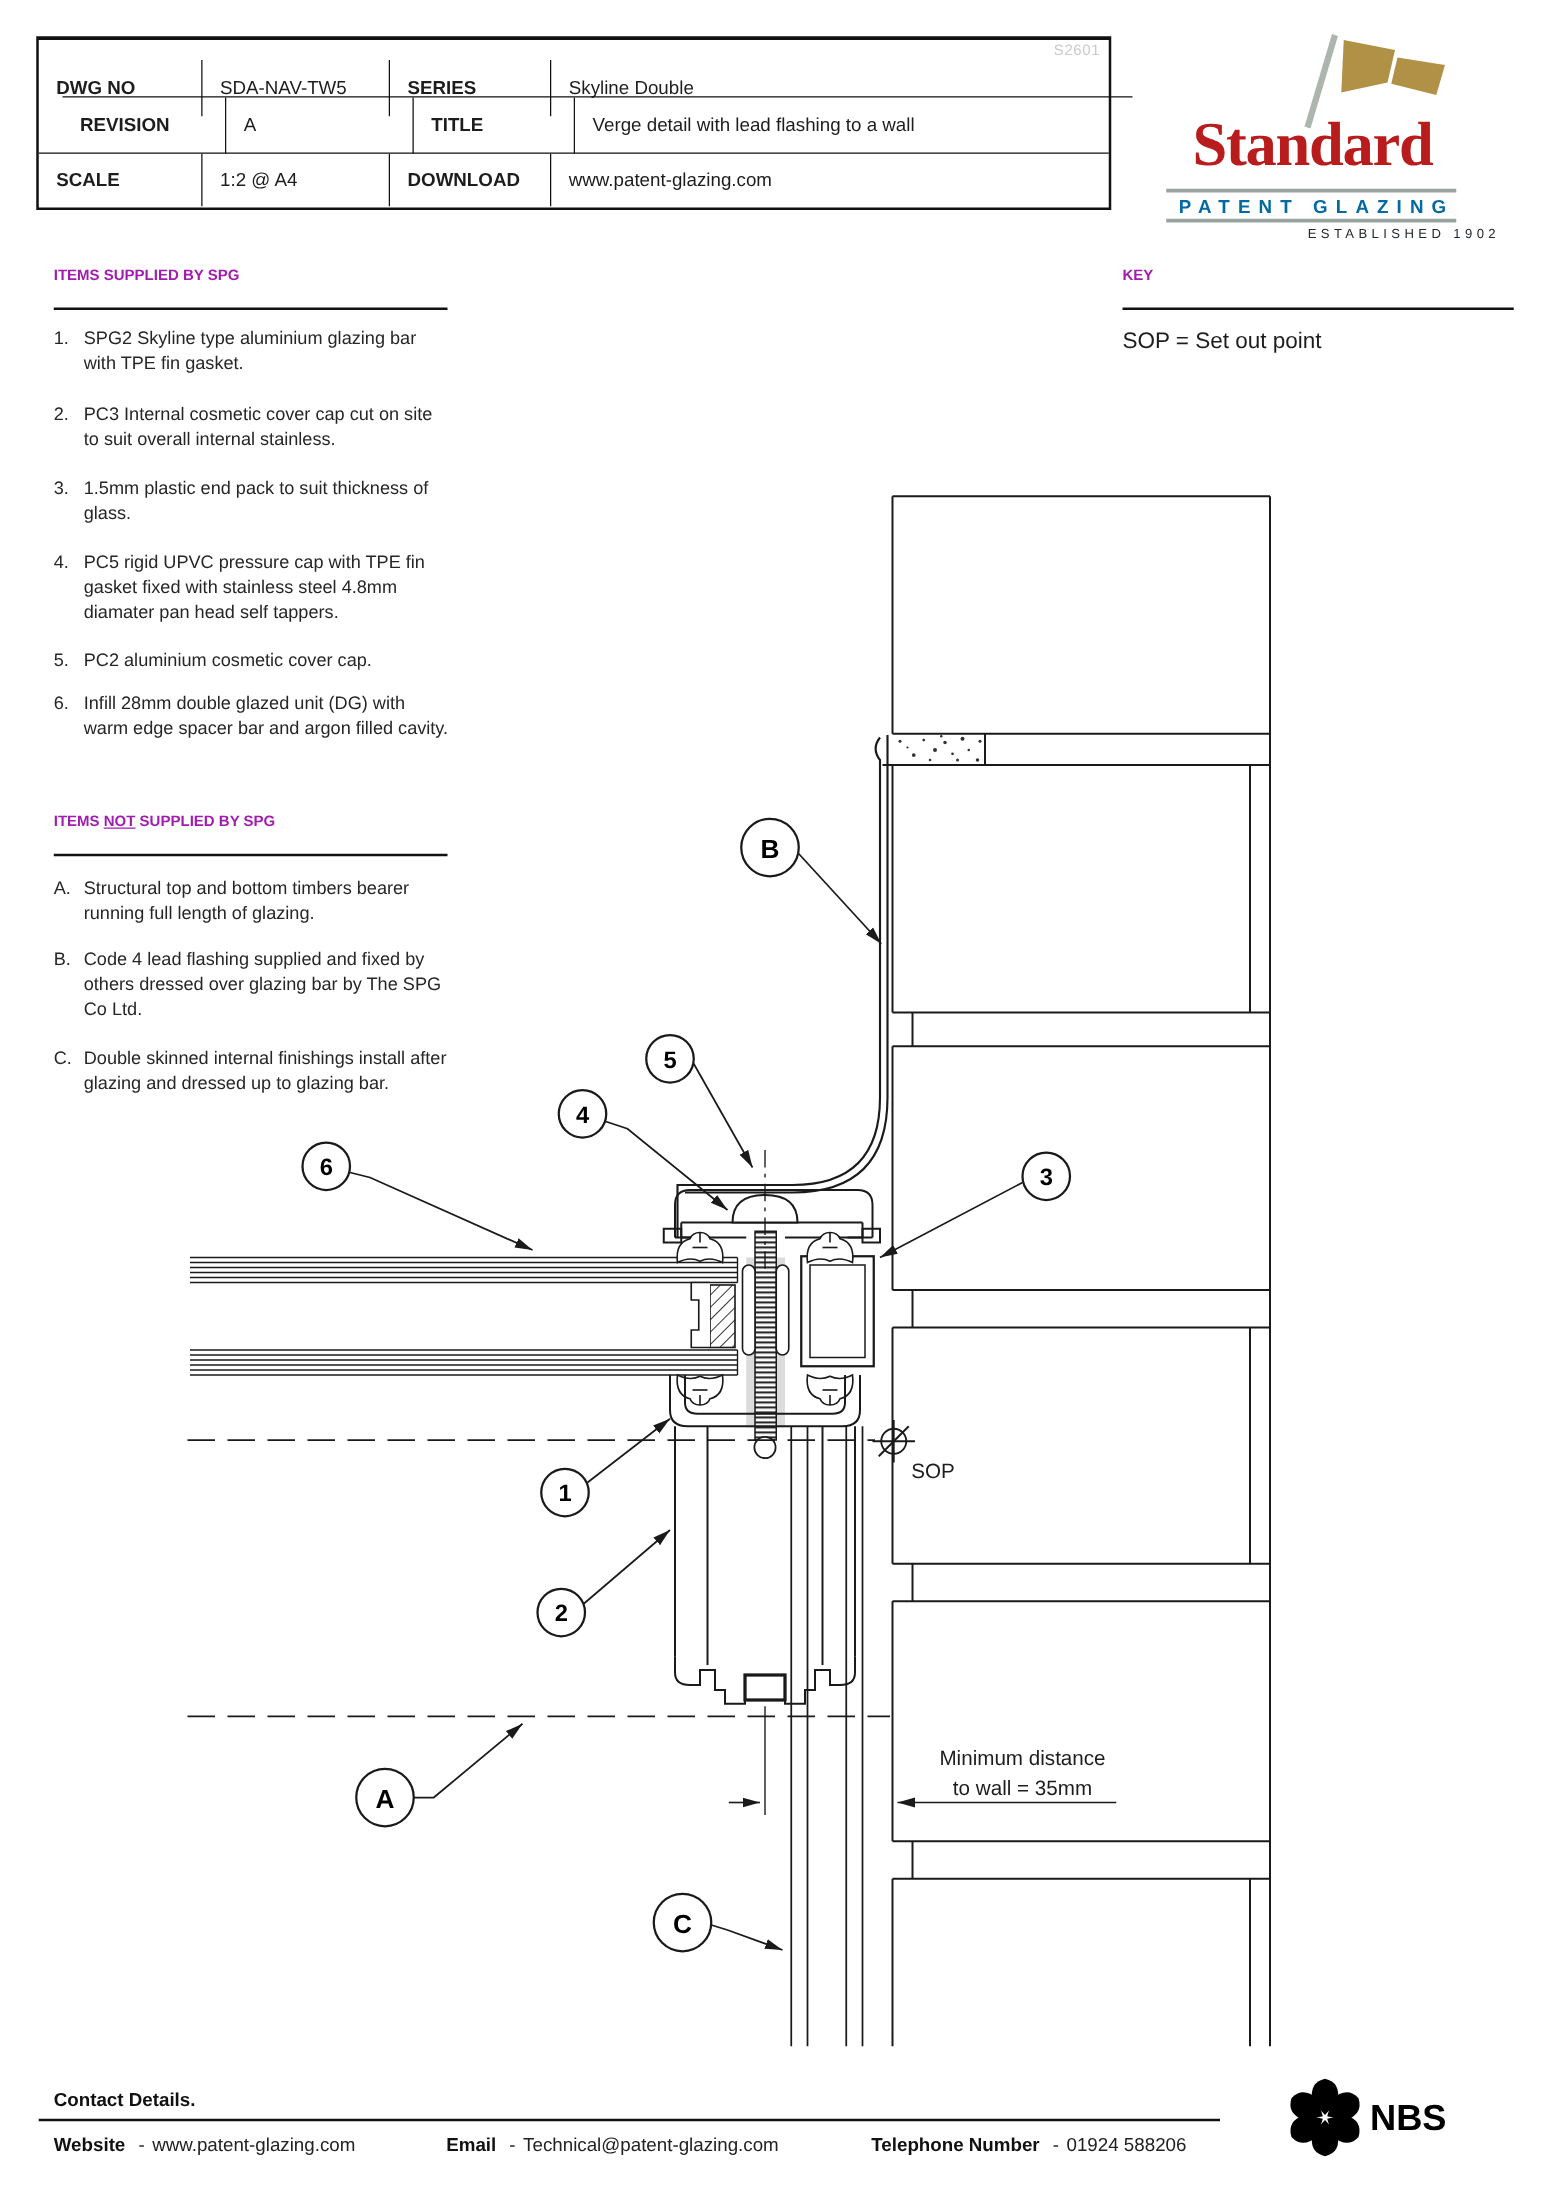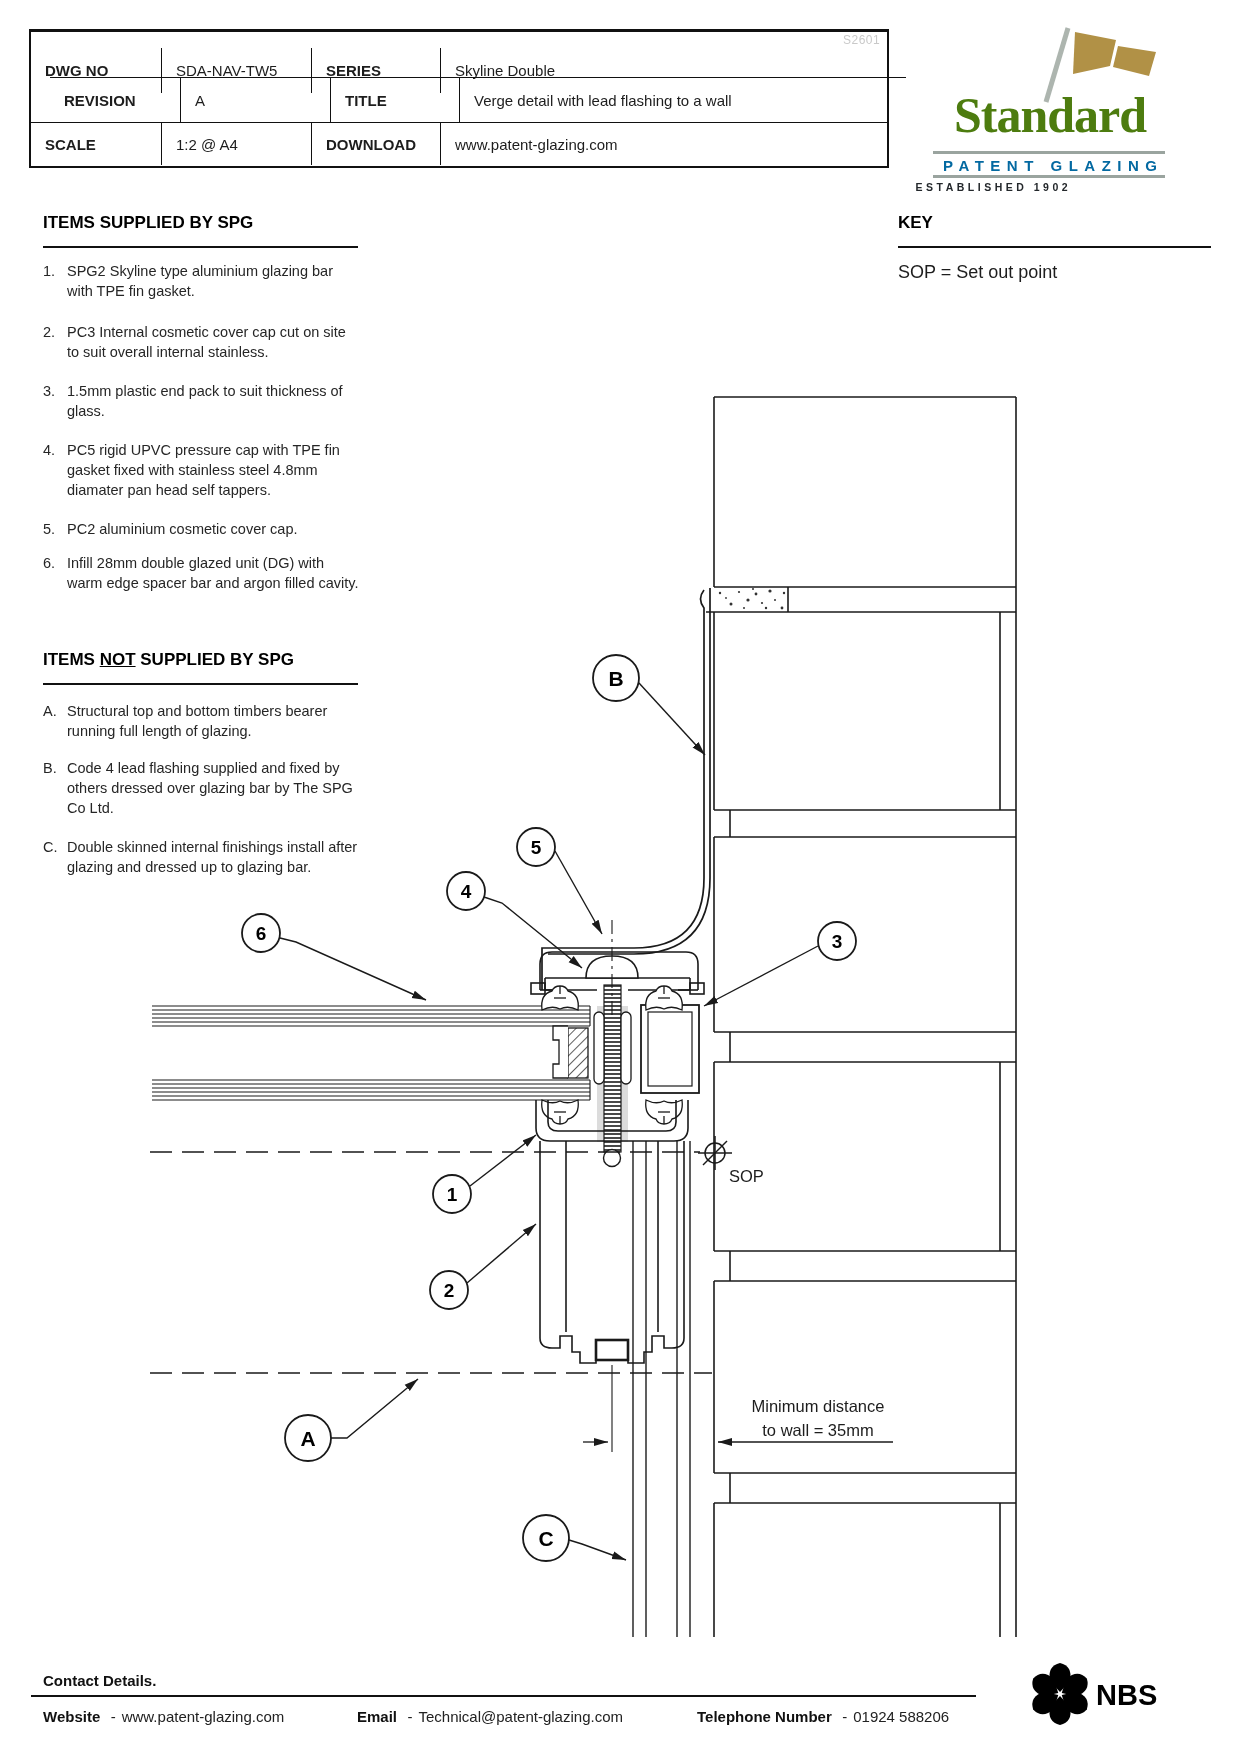--- a/index.html
+++ b/index.html
@@ -15,28 +15,28 @@
   .tb-cell{height:100%;display:flex;align-items:center;padding-left:14px;box-sizing:border-box;font-size:15px;}
   .tb-label{font-weight:bold;}
   .c0{width:130px;}
   .c1{width:150px;border-left:1.5px solid #111;}
   .c2{width:129px;border-left:1.5px solid #111;}
   .c3{flex:1;border-left:1.5px solid #111;}
   #watermark{left:843px;top:33px;font-size:12px;color:#c9c9c9;letter-spacing:.5px;}
   
   #logo{left:900px;top:20px;width:300px;height:160px;}
   #logo .brand{position:absolute;left:0;top:70px;width:300px;text-align:center;
-    font-family:"Liberation Serif", serif;font-weight:600;font-size:50px;color:#4d7c0f;letter-spacing:-1px;line-height:1;}
+    font-family:"Liberation Serif", serif;font-weight:600;font-size:50px;color:#b91c1c;letter-spacing:-1px;line-height:1;}
   #logo .rule{position:absolute;left:33px;width:232px;height:3px;background:#9aa49f;}
   #logo .patent{position:absolute;left:0;top:137px;width:300px;text-align:center;
     font-size:15px;font-weight:bold;color:#0369a1;letter-spacing:6.5px;text-indent:6.5px;}
-  #logo .estab{position:absolute;left:12px;top:161px;width:300px;text-align:left;
-    font-size:10.5px;font-weight:bold;color:#23272b;letter-spacing:3.5px;text-indent:3.5px;}
+  #logo .estab{position:absolute;left:0;top:161px;width:300px;text-align:right;
+    font-size:10.5px;font-weight:normal;color:#23272b;letter-spacing:3.5px;text-indent:3.5px;}
   
-  .h1{font-size:17px;font-weight:bold;color:#000000;}
+  .h1{font-size:12px;font-weight:bold;color:#a21caf;}
   .hrule{height:1.5px;background:#111;}
   .li{display:flex;width:335px;font-size:14.5px;line-height:20px;color:#262626;}
   .li .no{width:24px;flex:none;}
   .li .tx{white-space:pre-line;}
   .u{text-decoration:underline;}
   
   .contact-lbl{font-weight:bold;font-size:15px;color:#111;}
   .contact-val{font-size:15px;color:#222;}
   #contact-rule{left:31px;top:1695px;width:945px;height:2px;background:#111;}
   #nbs-text{left:1096px;top:1679px;font-size:29px;font-weight:bold;color:#000;letter-spacing:0;}

